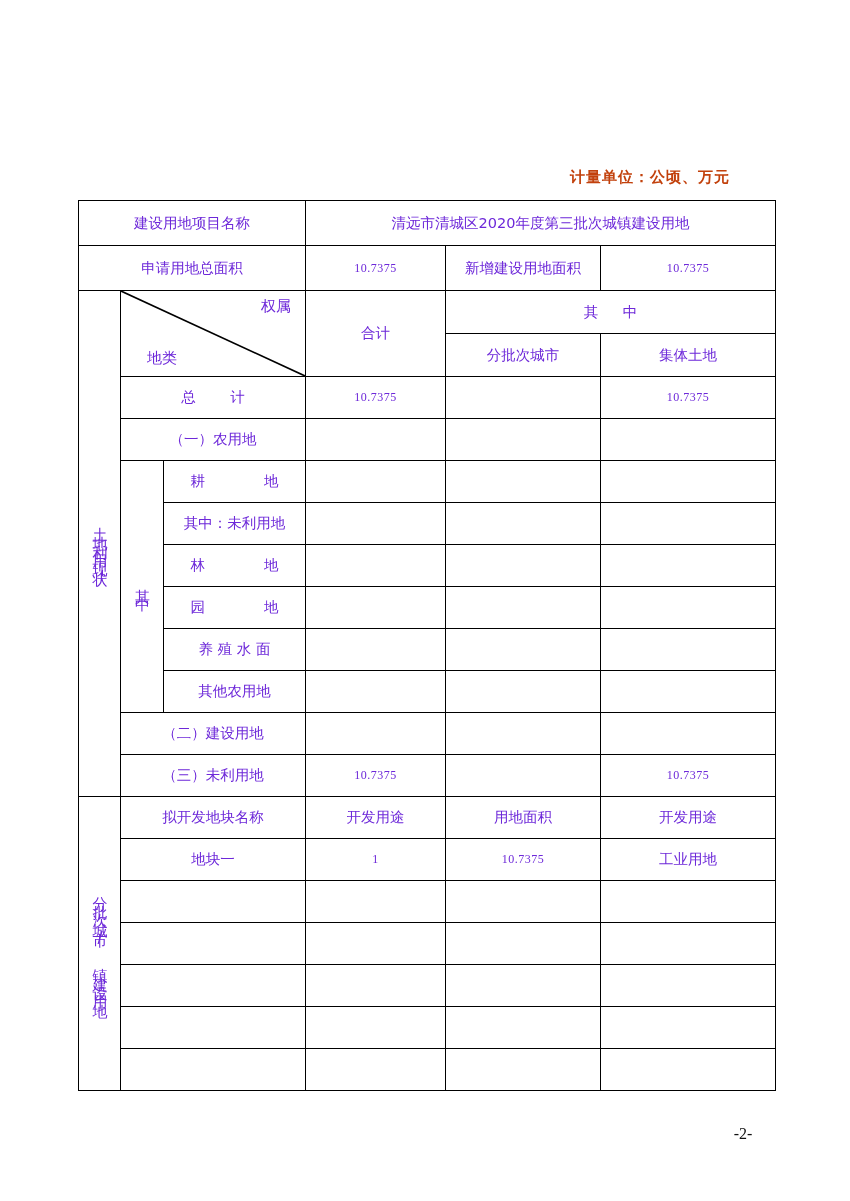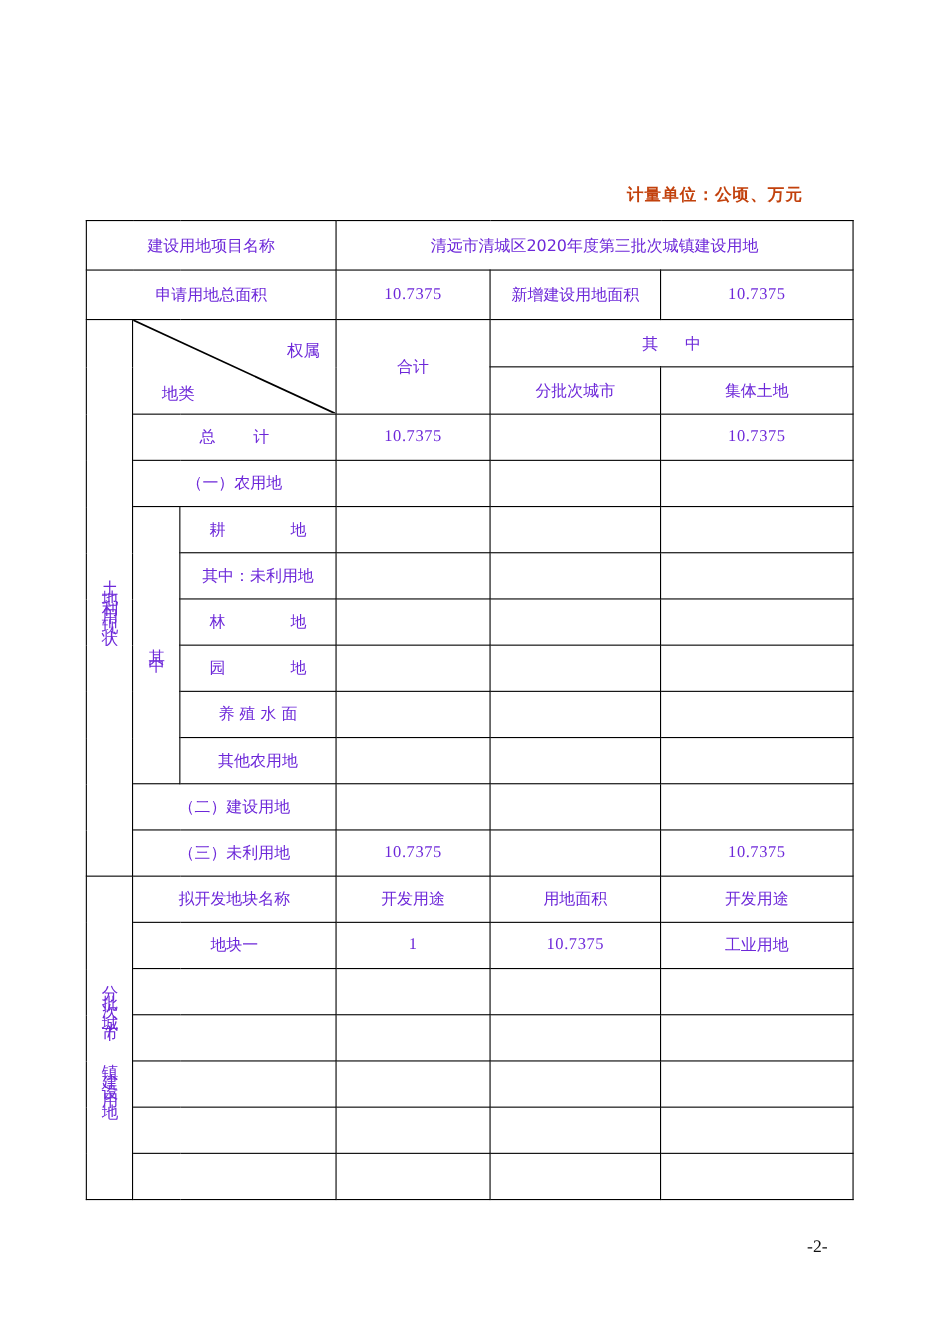--- a/index.html
+++ b/index.html
@@ -68,21 +68,21 @@
   }
   table.main td {
     border: 1.4px solid #000;
     text-align: center;
     vertical-align: middle;
     padding: 0;
     overflow: hidden;
   }
   .num {
     font-family: "Liberation Serif", "DejaVu Serif", serif;
-    font-size: 15px;
+    font-size: 12px;
     letter-spacing: 0.5px;
   }
   .sp2 { letter-spacing: 10px; text-indent: 10px; }
   .sp1 { letter-spacing: 5px; text-indent: 5px; }
 
   
   .vlabel {
     writing-mode: vertical-rl;
     text-orientation: upright;
     letter-spacing: 9px;
@@ -107,21 +107,21 @@
   }
   .diag svg {
     position: absolute;
     left: 0; top: 0;
     width: 100%;
     height: 100%;
   }
   .diag .tr-txt {
     position: absolute;
     right: 14px;
-    top: 19px;
+    top: 6px;
     font-size: 15px;
   }
   .diag .bl-txt {
     position: absolute;
     left: 26px;
     bottom: 8px;
     font-size: 15px;
   }
 
   .footer {

